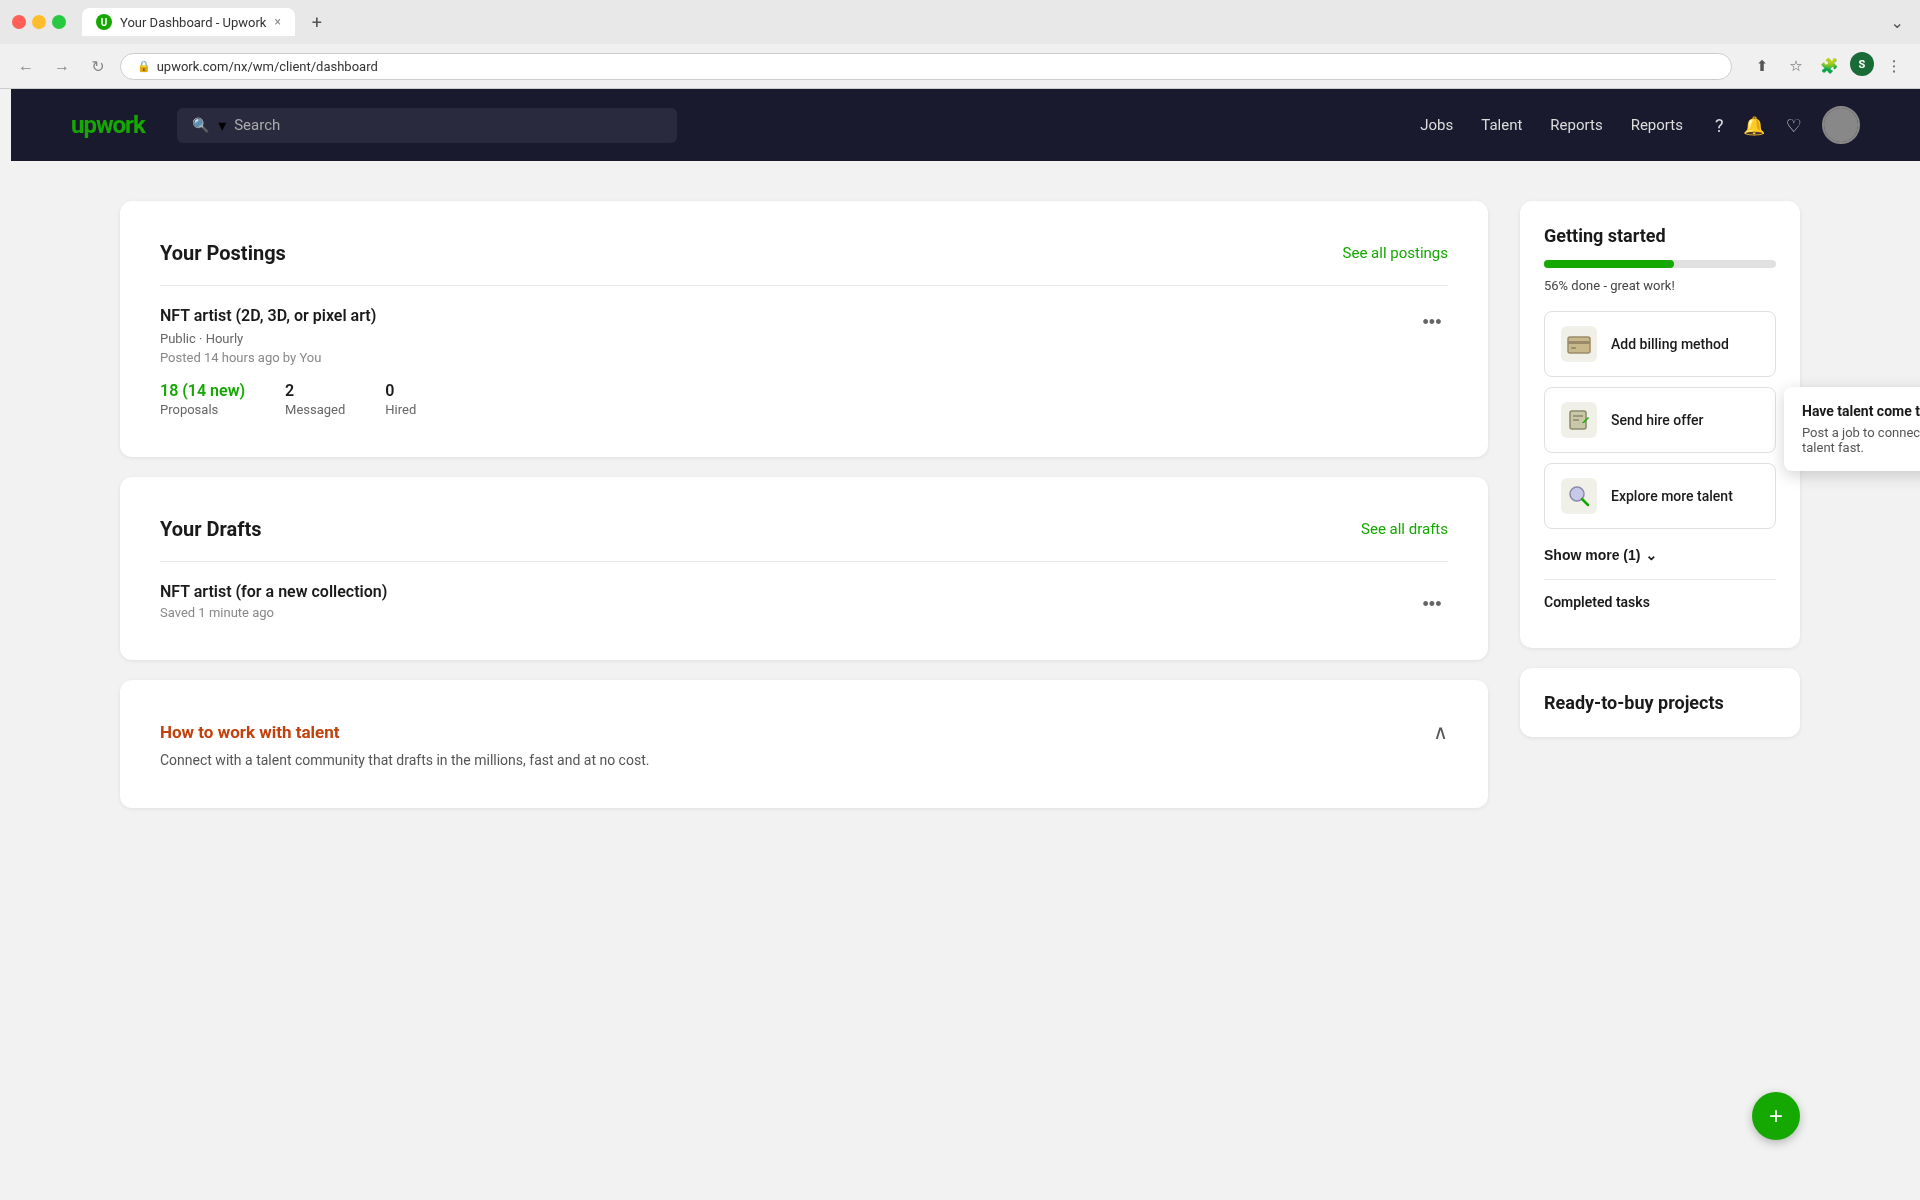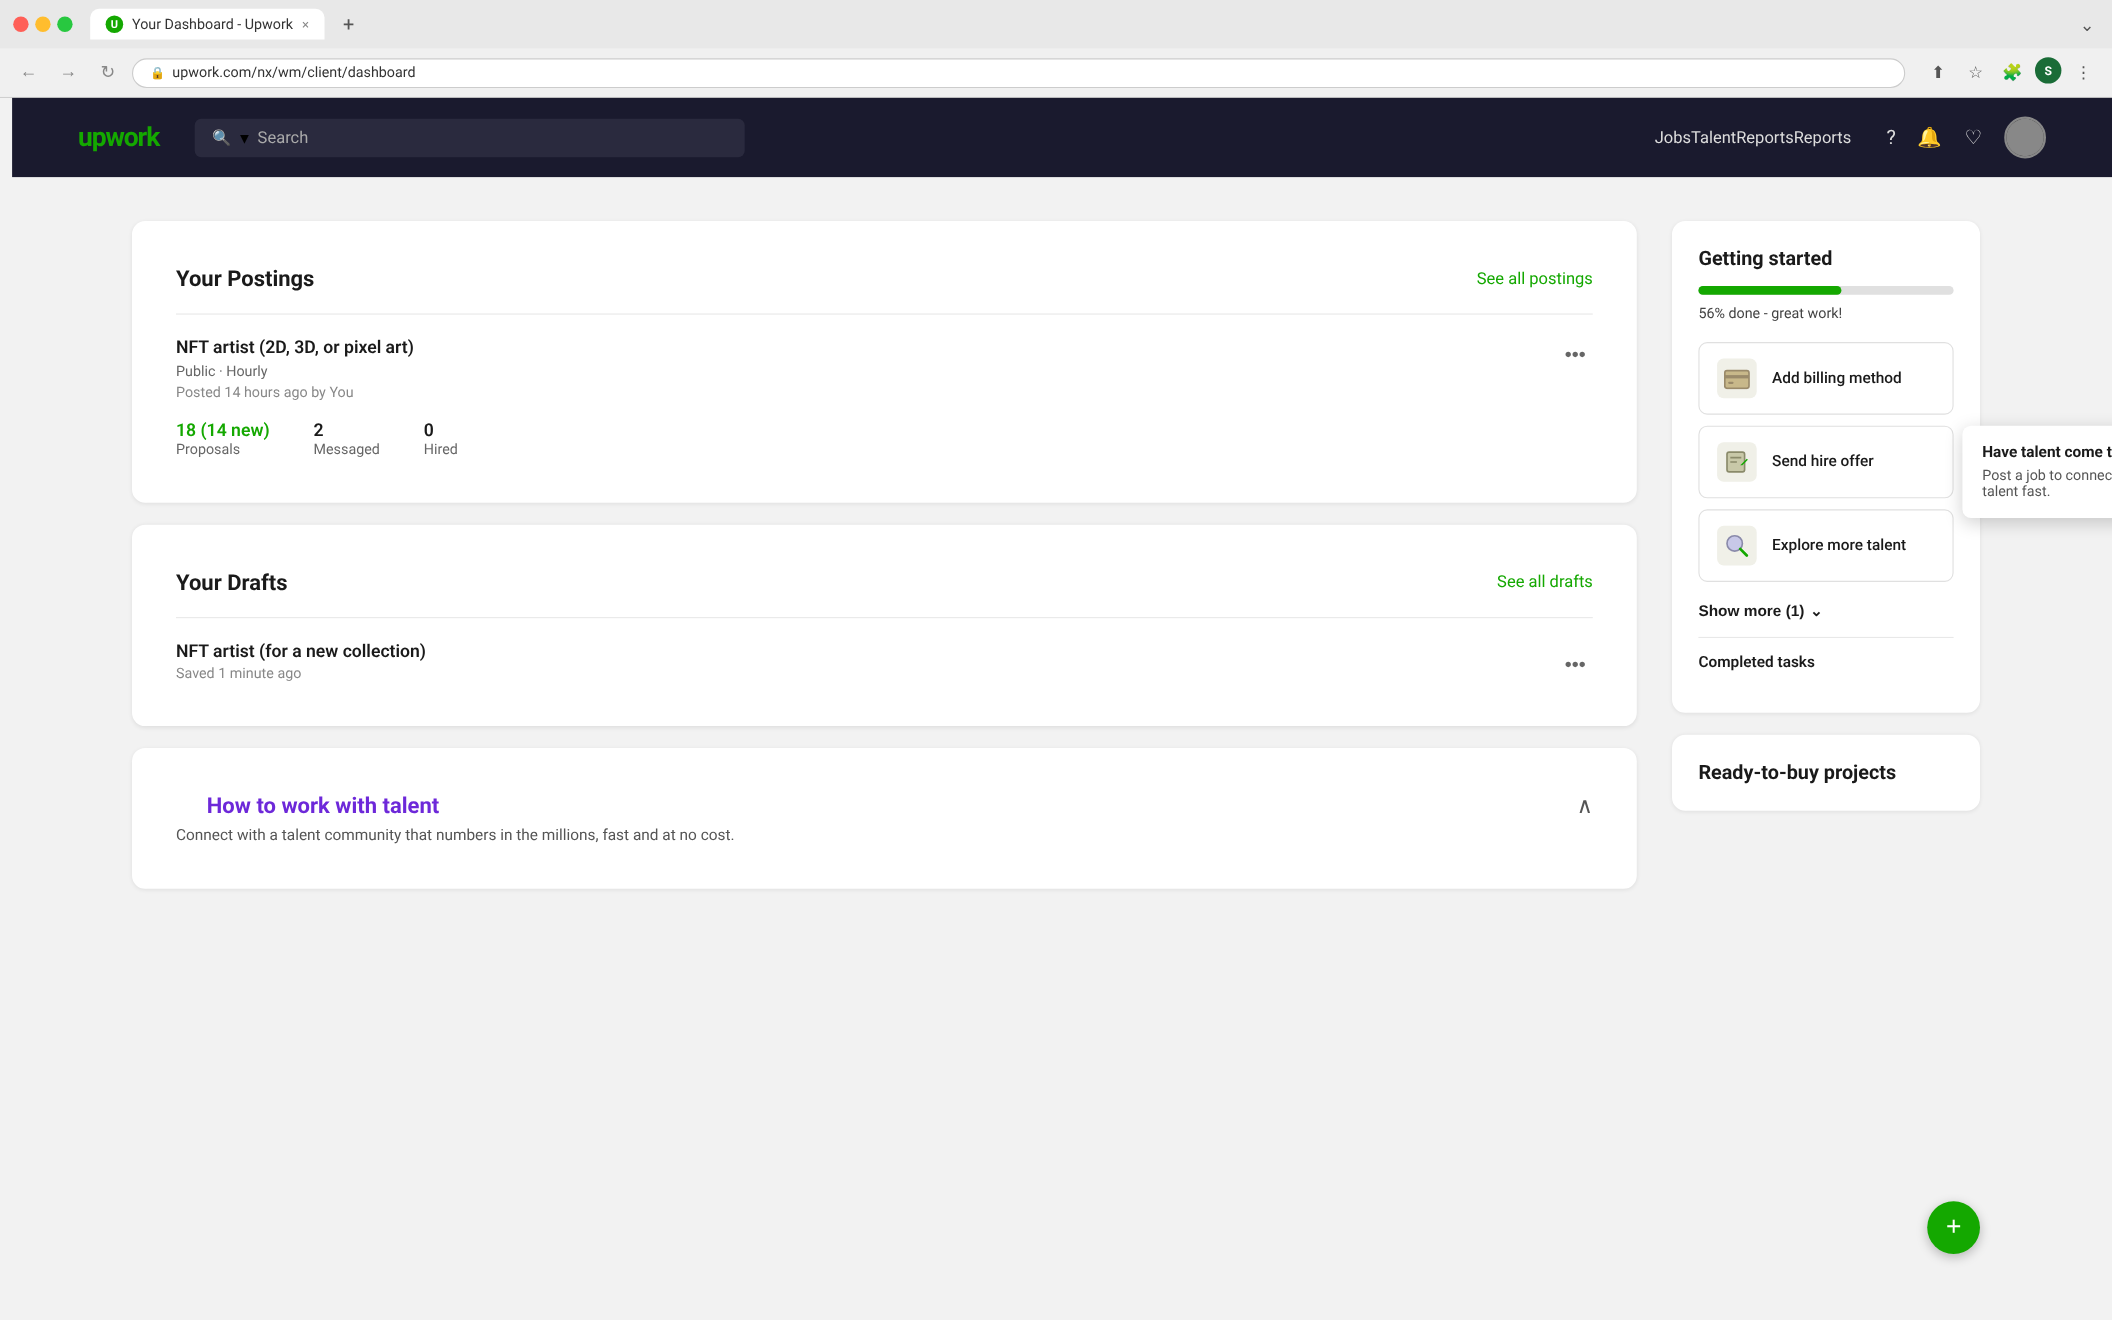--- a/index.html
+++ b/index.html
@@ -26,21 +26,21 @@
     .profile-circle-small { width: 24px; height: 24px; border-radius: 50%; background: #1a6c37; color: white; font-size: 11px; font-weight: bold; display: flex; align-items: center; justify-content: center; }
     .extend-btn { color: #555; font-size: 16px; border: none; background: none; cursor: pointer; padding: 4px; }
 
     
     .app-header { background: #1a1a2e; display: flex; align-items: center; padding: 0 60px; height: 72px; gap: 32px; margin-left: 11px; }
     .upwork-logo { color: white; font-size: 24px; font-weight: 700; letter-spacing: -1px; }
     .upwork-logo span { color: #14a800; }
     .search-bar { display: flex; align-items: center; background: #2a2a3e; border-radius: 6px; padding: 8px 16px; gap: 8px; min-width: 500px; cursor: pointer; }
     .search-bar .search-icon { color: #aaa; font-size: 14px; }
     .search-bar .search-text { color: #aaa; font-size: 15px; }
-    .nav-links { display: flex; align-items: center; margin-left: auto; text-align: right; }
+    .nav-links { display: flex; align-items: center; gap: 28px; margin-left: auto; text-align: right; }
     .nav-link { color: #ddd; font-size: 15px; cursor: pointer; text-decoration: none; }
     .nav-icons { display: flex; align-items: center; gap: 20px; }
     .nav-icon { color: #ddd; font-size: 18px; cursor: pointer; }
     .user-avatar { width: 38px; height: 38px; border-radius: 50%; background: #555; border: 2px solid #888; cursor: pointer; overflow: hidden; display: flex; align-items: center; justify-content: center; }
     .user-avatar-inner { width: 100%; height: 100%; background: #888; border-radius: 50%; }
 
     
     .main-content { padding: 40px 120px; display: flex; gap: 32px; min-height: 1100px; }
     .left-column { flex: 1; }
     .right-column { width: 280px; flex-shrink: 0; }
@@ -73,21 +73,21 @@
     .stat-label { font-size: 13px; color: #666; margin-top: 2px; }
     .more-btn { width: 32px; height: 32px; border-radius: 50%; border: none; background: none; cursor: pointer; display: flex; align-items: center; justify-content: center; color: #666; font-size: 18px; }
 
     
     .draft-item { border-top: 1px solid #e8e8e8; padding-top: 20px; display: flex; align-items: flex-end; justify-content: space-between; }
     .draft-title { font-size: 16px; font-weight: 600; color: #1a1a1a; margin-bottom: 4px; }
     .draft-saved { font-size: 13px; color: #888; }
 
     
     .howto-header { display: flex; align-items: center; justify-content: space-between; }
-    .howto-title { font-size: 20px; font-weight: 700; color: #6d28d9; margin-left: 28px; }
+    .howto-title { font-size: 17px; font-weight: 700; color: #c2410c; }
     .howto-chevron { font-size: 20px; color: #555; cursor: pointer; }
     .howto-desc { font-size: 14px; color: #555; margin-top: 8px; }
 
     
     .getting-started-card { background: white; border-radius: 12px; padding: 24px; box-shadow: 0 1px 4px rgba(0,0,0,0.08); margin-bottom: 20px; }
     .gs-title { font-size: 18px; font-weight: 700; color: #1a1a1a; margin-bottom: 14px; }
     .progress-bar-container { background: #e0e0e0; border-radius: 4px; height: 8px; margin-bottom: 10px; }
     .progress-bar-fill { background: #14a800; height: 8px; border-radius: 4px; }
     .progress-text { font-size: 13px; color: #444; margin-bottom: 18px; }
     .gs-item { display: flex; align-items: center; gap: 14px; padding: 14px 16px; border: 1px solid #e0e0e0; border-radius: 8px; margin-bottom: 10px; cursor: pointer; font-size: 14px; font-weight: 500; color: #1a1a1a; }
@@ -224,21 +224,21 @@
         </div>
         <button class="more-btn">•••</button>
       </div>
     </div>
 
     <div class="card">
       <div class="howto-header">
         <span class="howto-title">How to work with talent</span>
         <span class="howto-chevron">∧</span>
       </div>
-      <p class="howto-desc">Connect with a talent community that numbers in the millions, fast and at no cost.</p>
+      <p class="howto-desc">Connect with a talent community that drafts in the millions, fast and at no cost.</p>
     </div>
   </div>
 
   <div class="right-column">
 
     <div class="getting-started-card">
       <div class="gs-title">Getting started</div>
       <div class="progress-bar-container">
         <div class="progress-bar-fill" style="width:56%"></div>
       </div>

